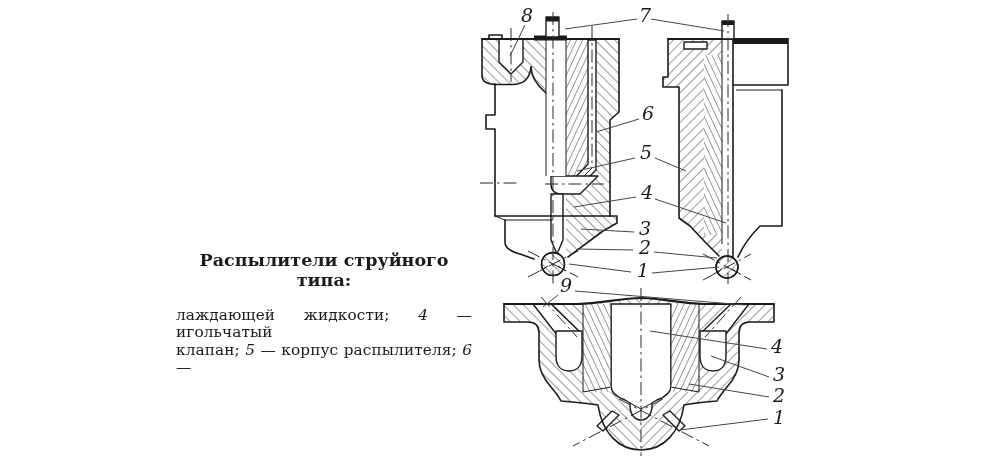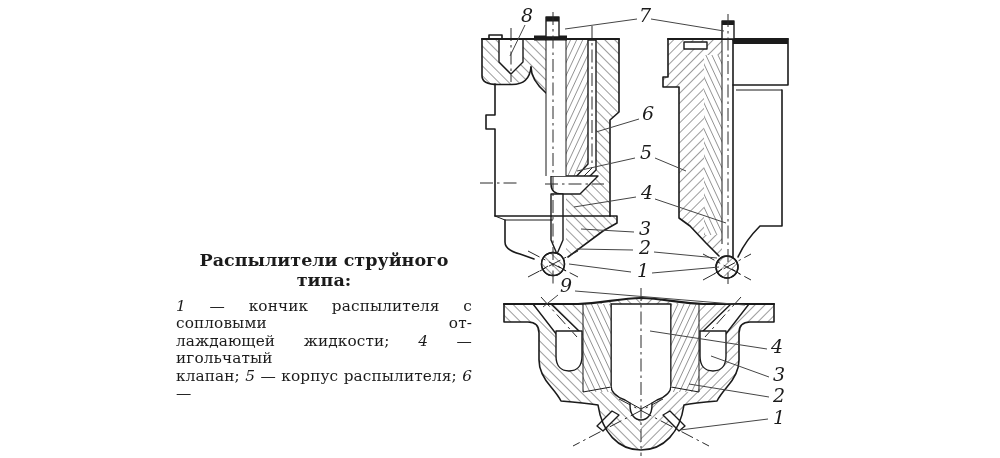--- a/index.html
+++ b/index.html
@@ -1,21 +1,21 @@
 <!DOCTYPE html>
 <html><head>
 <meta charset="utf-8">
 <style>
   html,body{margin:0;padding:0;background:#fff;}
   #page{position:relative;width:1000px;height:458px;background:#ffffff;overflow:hidden;
         font-family:"DejaVu Serif", serif;color:#1b1b1b;}
   #drawing{position:absolute;left:0;top:0;width:1000px;height:458px;}
   #caption{position:absolute;left:176px;top:249px;width:296px;}
   .fig-label{font-weight:bold;font-size:16px;text-align:center;letter-spacing:.3px;}
-  .fig-title{font-weight:bold;font-size:17.5px;text-align:center;margin-top:1px;margin-bottom:8px;}
+  .fig-title{font-weight:bold;font-size:17.5px;text-align:center;margin-top:1px;margin-bottom:17px;}
   .cap-line{font-size:15.3px;line-height:17.4px;text-align:justify;text-align-last:justify;
             letter-spacing:.1px;white-space:nowrap_;}
   .cap-line i{font-style:italic;}
   .callout{font-style:italic;font-size:19px;fill:#1b1b1b;}
   .ol{fill:none;stroke:#1b1b1b;stroke-width:1.6;stroke-linejoin:round;stroke-linecap:round;}
   .ol2{fill:none;stroke:#1b1b1b;stroke-width:2.2;stroke-linecap:round;}
   .thin{fill:none;stroke:#1b1b1b;stroke-width:1;}
   .cl{fill:none;stroke:#2a2a2a;stroke-width:1;stroke-dasharray:13 4 2.5 4;}
   .leader{fill:none;stroke:#454545;stroke-width:1;}
   .wht{fill:#ffffff;stroke:#1b1b1b;stroke-width:1.4;stroke-linejoin:round;}
@@ -191,18 +191,17 @@
     <text class="callout" x="566" y="292">9</text>
     <text class="callout" x="777" y="353">4</text>
     <text class="callout" x="779" y="381">3</text>
     <text class="callout" x="779" y="402">2</text>
     <text class="callout" x="779" y="424">1</text>
   </g>
 </svg>
 
   <div id="caption">
     <div class="fig-title">Распылители струйного типа:</div>
-    <div class="cap-line"><i>1</i> — кончик распылителя с сопловыми от-</div>
     <div class="cap-line">лаждающей жидкости; <i>4</i> — игольчатый</div>
     <div class="cap-line">клапан; <i>5</i> — корпус распылителя; <i>6</i> —</div>
 
   </div>
 </div>
 
 </body></html>

